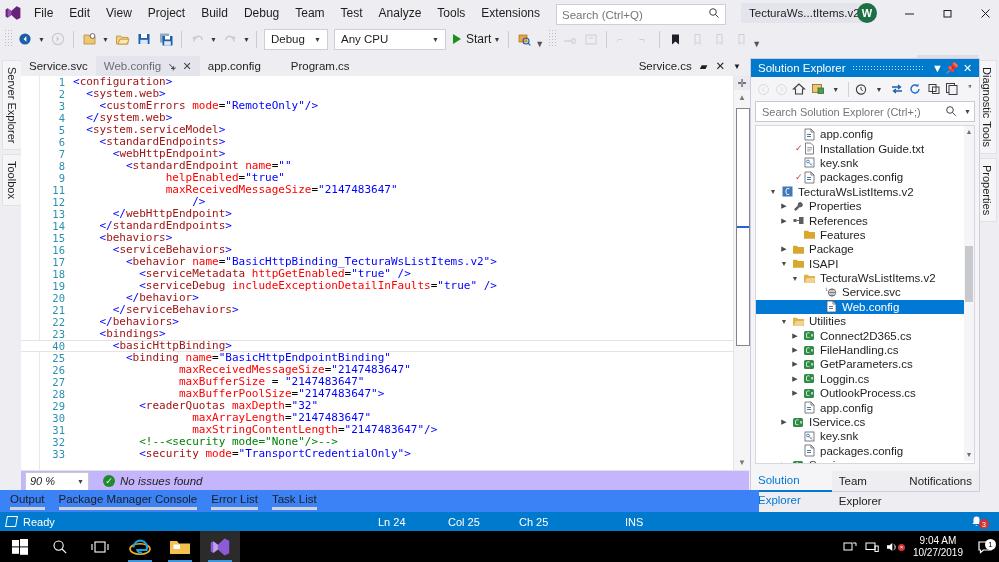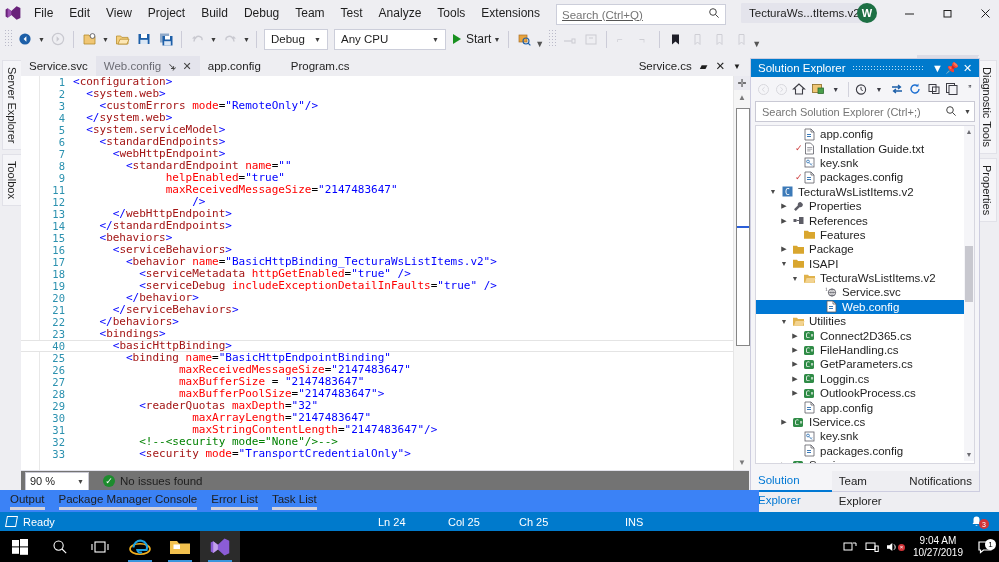--- a/index.html
+++ b/index.html
@@ -10,21 +10,21 @@
     -webkit-font-smoothing:antialiased;
   }
   .app{position:relative;width:999px;height:562px;background:#eeeef2;}
 
   
   .titlebar{position:absolute;left:0;top:0;width:999px;height:26px;background:#eeeef2;display:flex;align-items:center;}
   .vs-logo{width:26px;height:26px;display:flex;align-items:center;justify-content:center;}
   .menu{display:flex;align-items:center;height:26px;}
   .menu-item{padding:4px 8px;height:26px;line-height:26px;font-size:12px;color:#1e1e1e;white-space:nowrap;cursor:default;}
   .qsearch{position:absolute;left:556px;top:4px;width:168px;height:19px;background:#fff;border:1px solid #ccceda;display:flex;align-items:center;}
-  .qsearch input{border:0;outline:0;background:transparent;font-family:inherit;font-size:11.5px;color:#555;width:140px;margin-left:5px;padding:0;text-decoration:underline;}
+  .qsearch input{border:0;outline:0;background:transparent;font-family:inherit;font-size:11.5px;color:#555;width:140px;margin-left:5px;padding:0;}
   .qsearch .mag{margin-left:auto;margin-right:5px;color:#444;}
   .solname{position:absolute;left:741px;top:3px;height:20px;line-height:20px;padding:0 8px;background:#e4e4ec;font-size:11.5px;color:#1e1e1e;border-radius:1px;}
   .avatar{position:absolute;left:857px;top:3px;width:20px;height:20px;border-radius:50%;background:#1d7044;color:#fff;font-size:11px;display:flex;align-items:center;justify-content:center;font-weight:bold;}
   .wbtn{position:absolute;top:0;height:26px;width:38px;display:flex;align-items:center;justify-content:center;color:#1e1e1e;font-size:12px;}
 
   
   .toolbar{position:absolute;left:0;top:26px;width:999px;height:26px;background:#eeeef2;display:flex;align-items:center;}
   .grip{width:9px;height:18px;margin:0 2px 0 3px;
     background-image:radial-gradient(#b4b4c4 40%,transparent 41%);
     background-size:3px 3px;background-position:1px 2px;opacity:.9;}
@@ -73,21 +73,21 @@
   .t-cm{color:#008000;}   
   .t-eq{color:#000000;}
 
   
   .vscroll{position:absolute;left:712px;top:20px;width:16px;height:394px;background:#f5f5f5;border-left:1px solid #e6e6e6;}
   .vscroll .arrowup,.vscroll .arrowdn{height:15px;display:flex;align-items:center;justify-content:center;font-size:8px;color:#7a7a7a;}
   .vscroll .splitter{height:14px;display:flex;align-items:center;justify-content:center;font-size:11px;color:#4d4d4d;background:#eaeaf0;}
   .vscroll .track{position:absolute;left:2px;top:32px;width:12px;height:236px;background:#fff;border:1px solid #868686;}
   .vscroll .thumbline{position:absolute;left:0;top:117px;width:12px;height:2px;background:#2b5fd9;}
 
-  .statusedit{position:absolute;left:0;top:414px;width:728px;height:20px;background:#737373;border-top:1px solid #e2e2ea;display:flex;align-items:center;}
+  .statusedit{position:absolute;left:0;top:414px;width:728px;height:20px;background:#c4b5fd;border-top:1px solid #e2e2ea;display:flex;align-items:center;font-style:italic;}
   .zoomsel{width:62px;height:17px;margin-left:4px;border:1px solid #c9c9d4;background:#fff;display:flex;align-items:center;font-size:11px;}
   .zoomsel .zl{padding-left:4px;}
   .zoomsel .zc{margin-left:auto;padding-right:4px;font-size:7px;color:#444;}
   .issue{display:flex;align-items:center;margin-left:14px;font-size:11.5px;}
   .okdot{width:12px;height:12px;border-radius:50%;background:#1d8c2e;color:#fff;font-size:9px;display:flex;align-items:center;justify-content:center;margin-right:5px;}
 
   
   .se{position:absolute;left:750px;top:58px;width:228px;height:432px;background:#f5f5f8;border:1px solid #cdcde0;}
   .se-title{height:18px;background:#007acc;display:flex;align-items:center;color:#fff;font-size:11.5px;padding:0 4px;}
   .se-title .t{padding-left:3px;}

